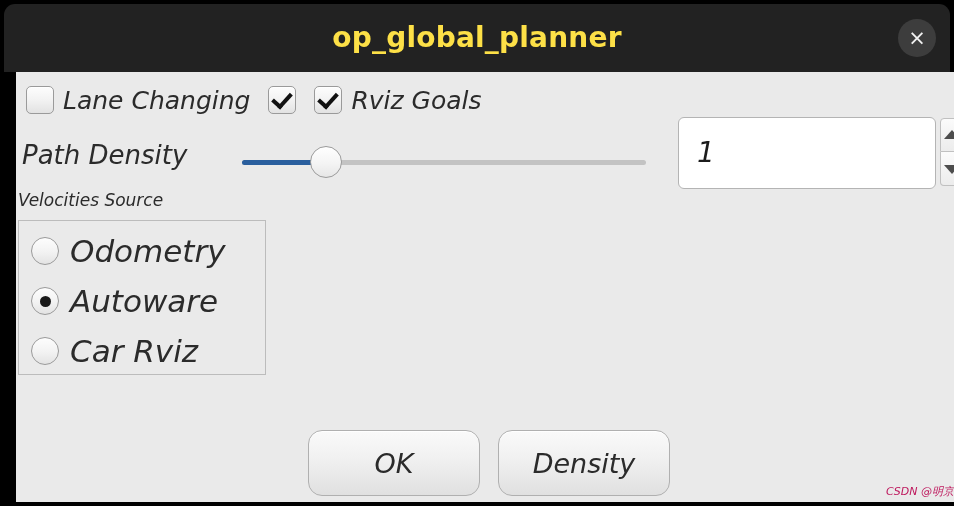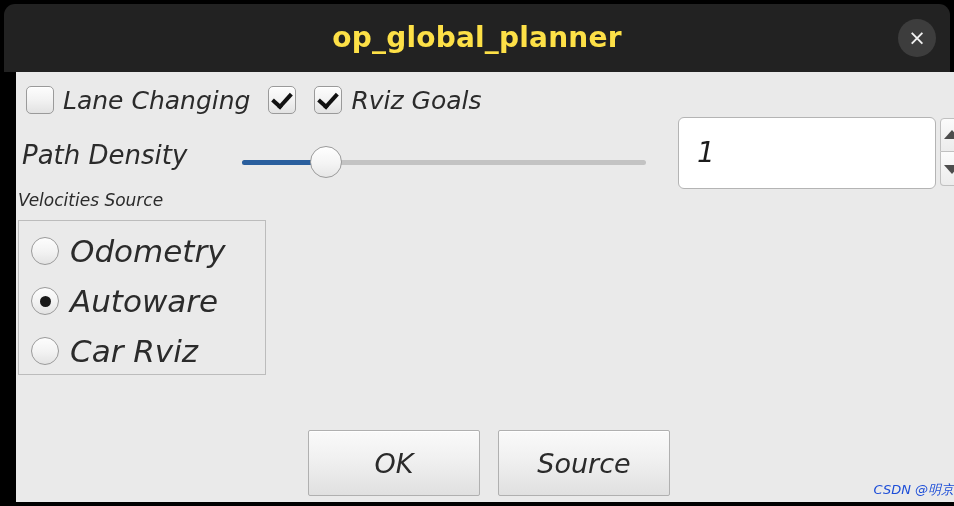--- a/index.html
+++ b/index.html
@@ -304,40 +304,40 @@
     height: 66px;
     display: flex;
     justify-content: center;
     align-items: center;
   }
   .dlg-button {
     width: 172px;
     height: 66px;
     margin: 0 9px;
     border: 1px solid #b0b0b0;
-    border-radius: 2px;
+    border-radius: 14px;
     background: linear-gradient(to bottom, #fafafa 0%, #f0f0f0 45%, #e0e0e0 100%);
     box-shadow: inset 0 1px 0 #ffffff;
     font-size: 27px;
     color: #2b2b2b;
     display: flex;
     align-items: center;
     justify-content: center;
     cursor: pointer;
     box-sizing: border-box;
     font-family: "DejaVu Sans", sans-serif;
   }
 
   
   .watermark {
     position: absolute;
     right: 8px;
     bottom: 3px;
-    font-size: 13px;
-    color: #1d4ed8;
+    font-size: 11px;
+    color: #be185d;
     white-space: nowrap;
   }
 </style>
 </head>
 <body>
 
 <div class="window">
 
   <div class="titlebar">
     <div class="title-text">op_global_planner</div>
@@ -402,19 +402,19 @@
 
       <div class="radio-item r2">
         <span class="radio"></span>
         <span class="radio-label">Car Rviz</span>
       </div>
 
     </div>
 
     <div class="button-row">
       <div class="dlg-button">OK</div>
-      <div class="dlg-button">Source</div>
+      <div class="dlg-button">Density</div>
     </div>
 
     <div class="watermark">CSDN @明京</div>
 
   </div>
 </div>
 
 </body></html>

